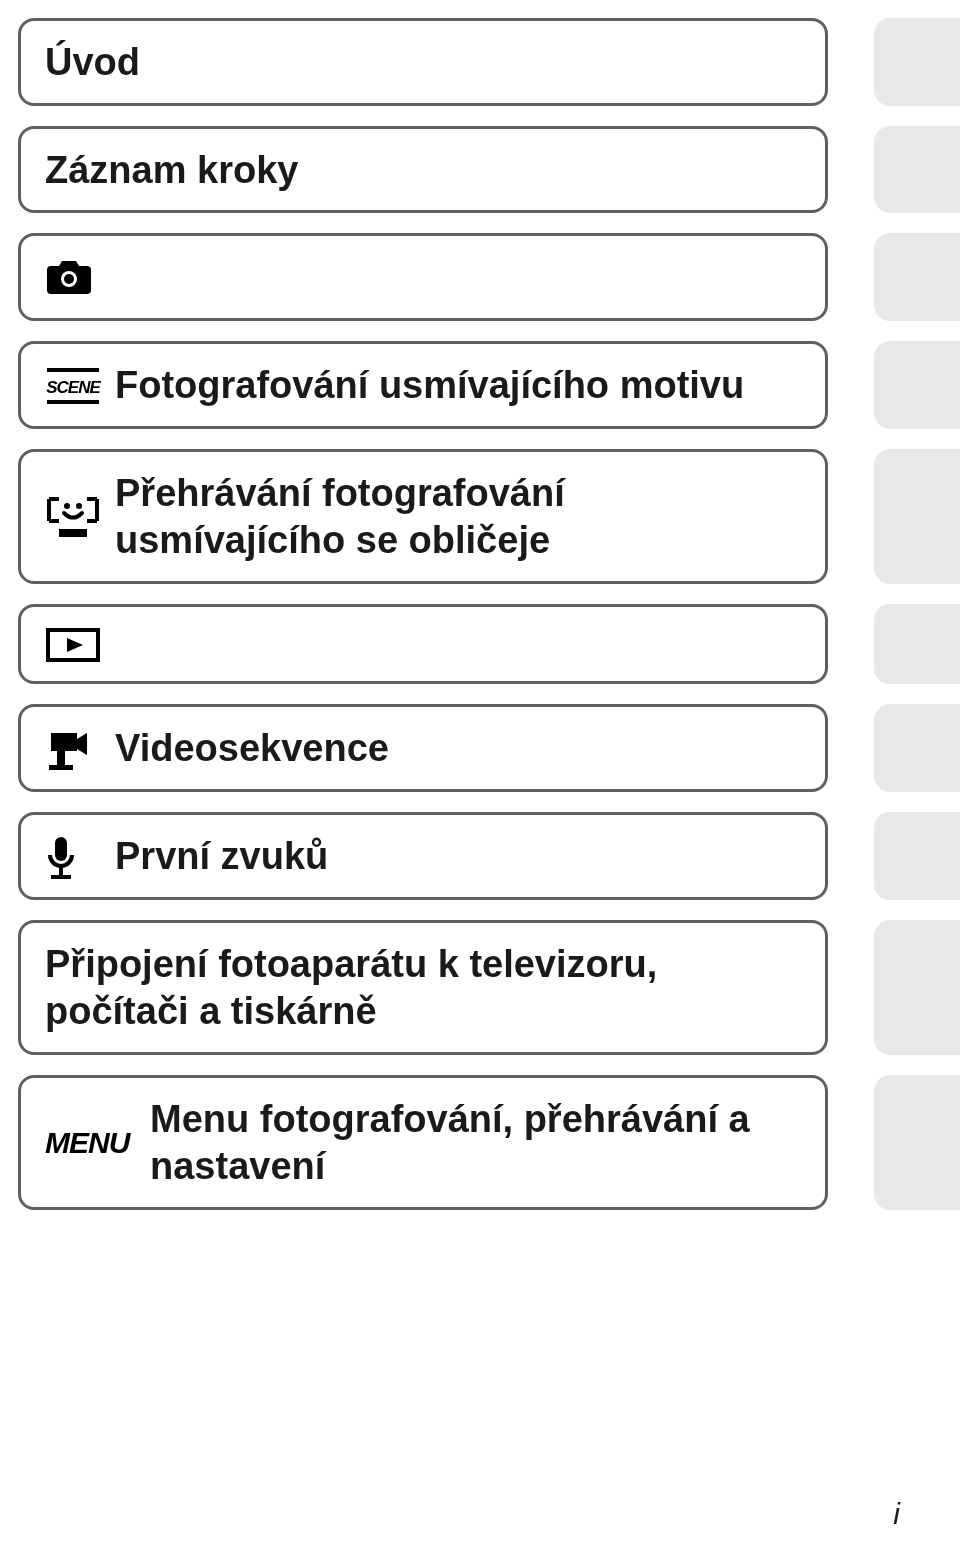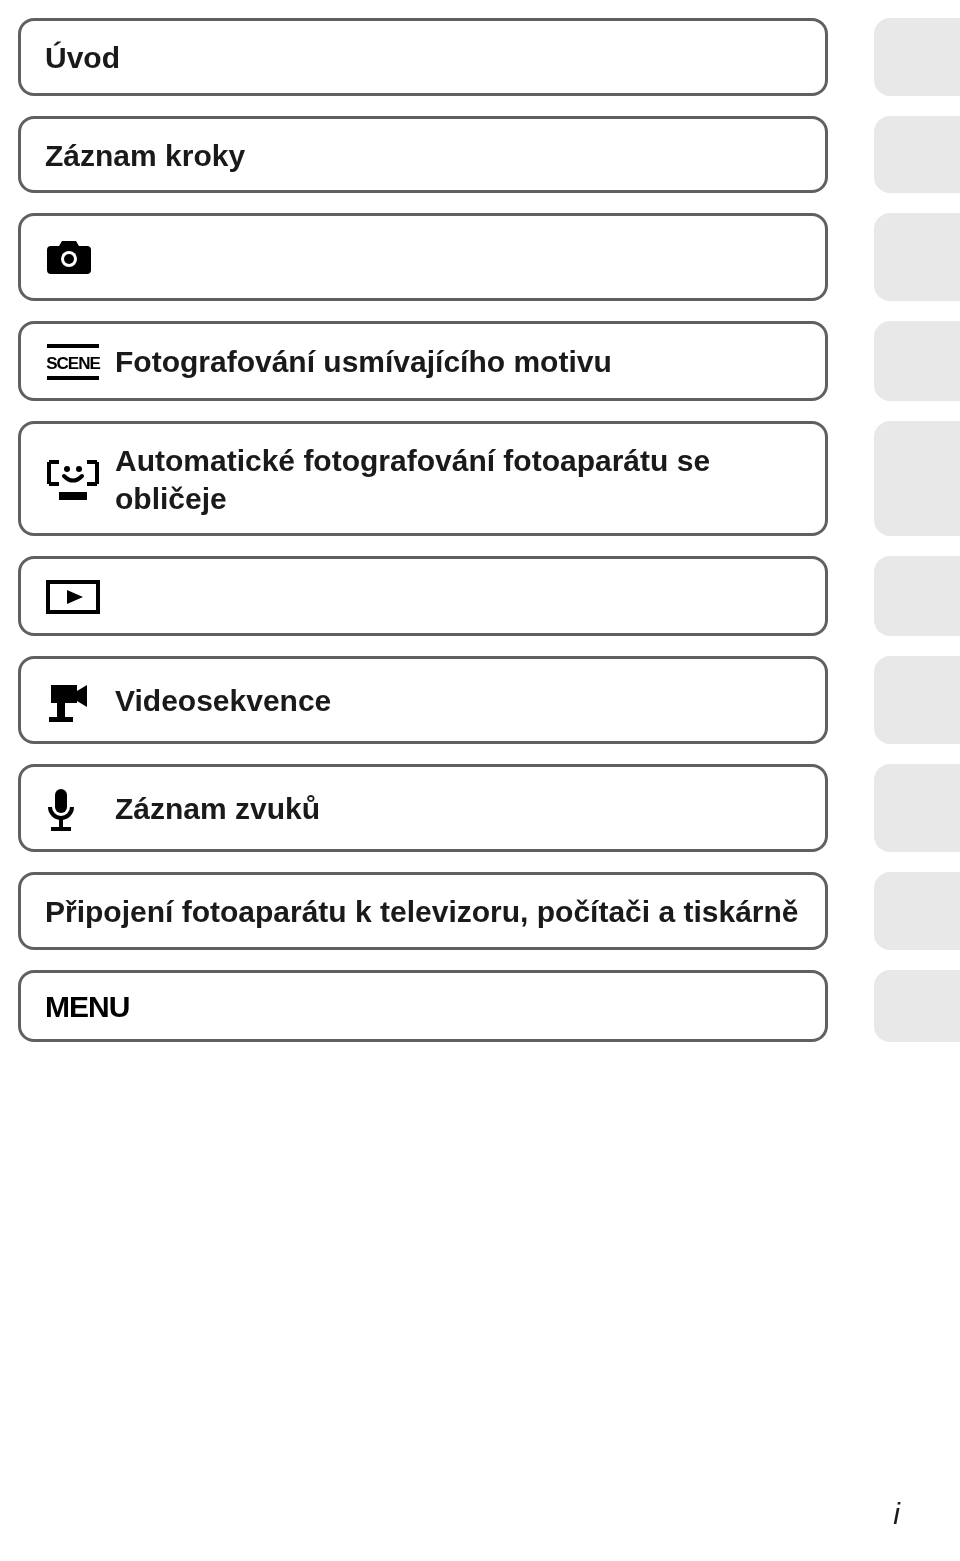--- a/index.html
+++ b/index.html
@@ -38,23 +38,24 @@
       background: #e8e8e8;
       border-top-left-radius: 16px;
       border-bottom-left-radius: 16px;
       align-self: stretch;
     }
     .icon-slot {
       width: 70px;
       flex-shrink: 0;
       display: flex;
       justify-content: flex-start;
+      font-style: italic;
     }
     .label {
-      font-size: 30px;
+      font-size: 38px;
       font-weight: 700;
       color: #1a1a1a;
       line-height: 1.25;
     }
     .label.italic {
     }
     .icon-svg {
       width: 48px;
       height: 48px;
     }
@@ -116,21 +117,21 @@
     <span class="icon-slot">
       <svg class="icon-svg" viewBox="0 0 56 48" style="width:56px;height:48px">
         <path d="M4 6 h10 M4 6 v22 M4 28 h10" stroke="#000" stroke-width="4" fill="none"></path>
         <path d="M52 6 h-10 M52 6 v22 M52 28 h-10" stroke="#000" stroke-width="4" fill="none"></path>
         <circle cx="22" cy="13" r="3" fill="#000"></circle>
         <circle cx="34" cy="13" r="3" fill="#000"></circle>
         <path d="M19 20 q9 9 18 0" stroke="#000" stroke-width="4" fill="none" stroke-linecap="round"></path>
         <rect x="14" y="36" width="28" height="8" fill="#000"></rect>
       </svg>
     </span>
-    <span class="label">Automatické fotografování fotoaparátu se obličeje</span>
+    <span class="label">Přehrávání fotografování usmívajícího se obličeje</span>
   </div>
   <div class="tab"></div>
 </div>
 
 <div class="row">
   <div class="chip small">
     <span class="icon-slot">
       <svg class="icon-svg" viewBox="0 0 56 40" style="width:56px;height:40px">
         <rect x="3" y="5" width="50" height="30" stroke="#000" stroke-width="4" fill="none"></rect>
         <path d="M22 13 l16 7 l-16 7 z" fill="#000"></path>
@@ -158,39 +159,40 @@
 <div class="row">
   <div class="chip small">
     <span class="icon-slot">
       <svg class="icon-svg" viewBox="0 0 32 48" style="width:32px;height:48px">
         <rect x="10" y="4" width="12" height="24" rx="6" fill="#000"></rect>
         <path d="M5 22 a11 11 0 0 0 22 0" stroke="#000" stroke-width="4" fill="none"></path>
         <rect x="14" y="33" width="4" height="9" fill="#000"></rect>
         <rect x="6" y="42" width="20" height="4" fill="#000"></rect>
       </svg>
     </span>
-    <span class="label italic">Záznam zvuků</span>
+    <span class="label italic">První zvuků</span>
   </div>
   <div class="tab"></div>
 </div>
 
 <div class="row">
   <div class="chip small">
     <span class="label">Připojení fotoaparátu k televizoru, počítači a tiskárně</span>
   </div>
   <div class="tab"></div>
 </div>
 
 <div class="row">
   <div class="chip small">
     <span class="icon-slot" style="width:105px">
       <svg viewBox="0 0 100 32" style="width:100px;height:32px">
         <text x="0" y="26" font-family="Arial Black, Arial" font-weight="900" font-size="30" fill="#000" letter-spacing="-1">MENU</text>
       </svg>
     </span>
+    <span class="label">Menu fotografování, přehrávání a nastavení</span>
   </div>
   <div class="tab"></div>
 </div>
 
 <div class="row">
   <div class="tab"></div>
 </div>
 
 <div class="page-num">i</div>
 

